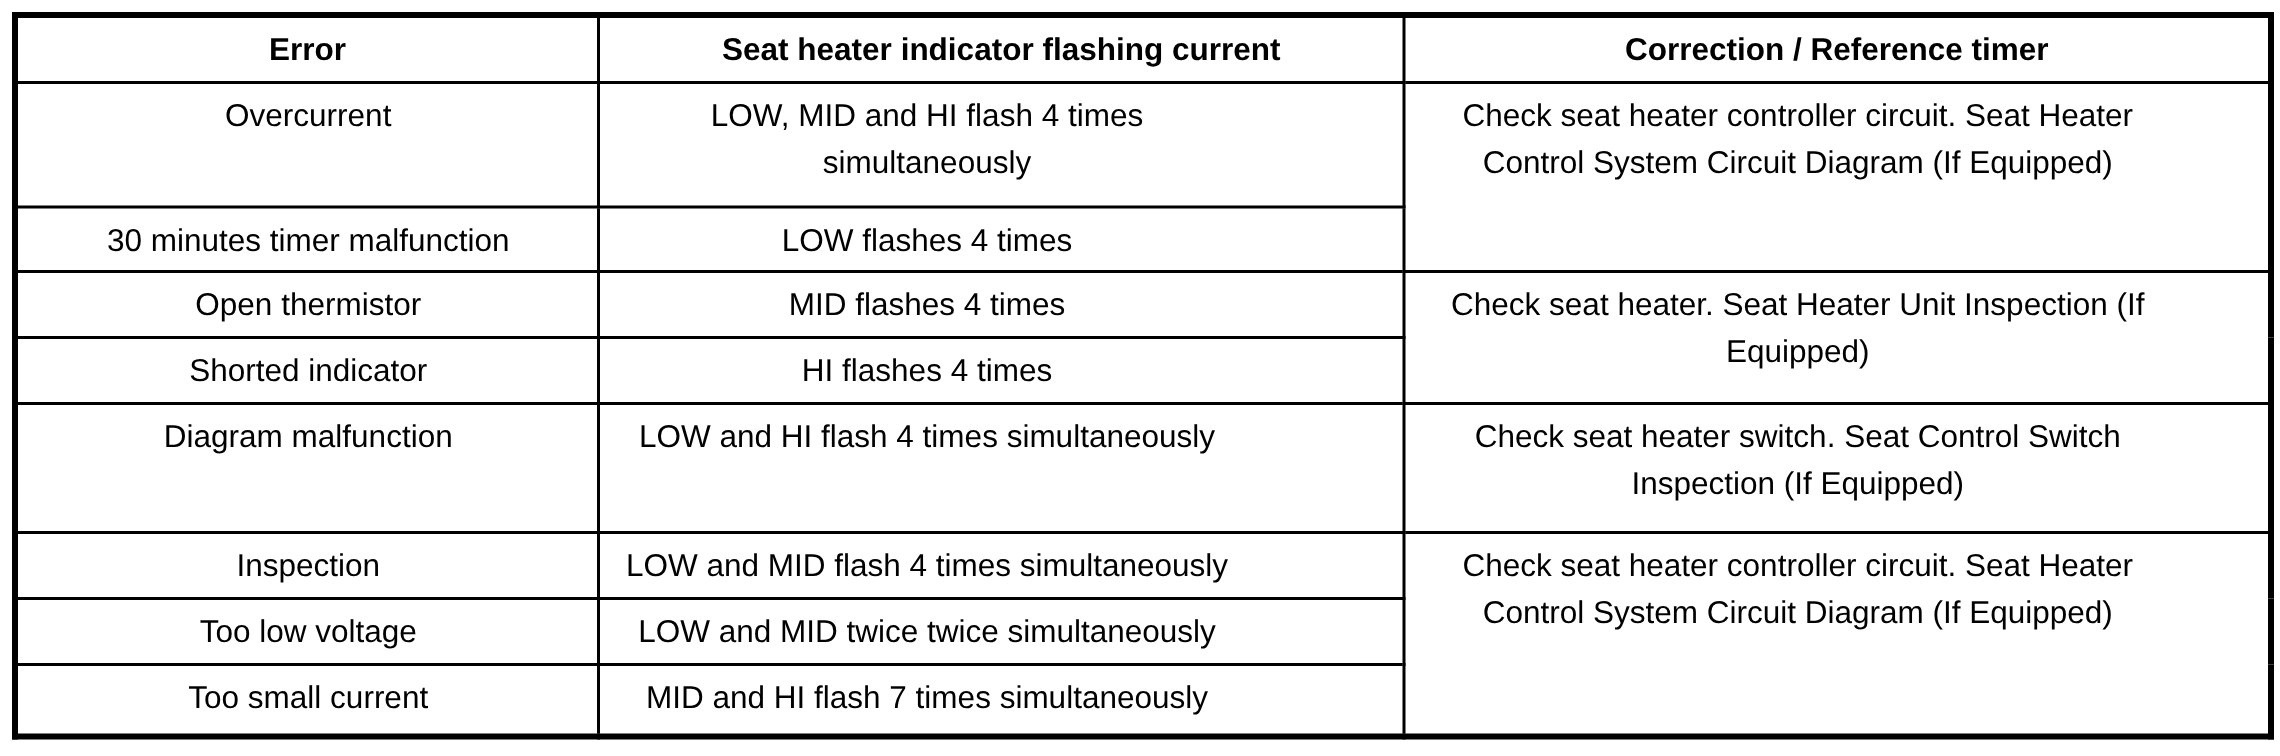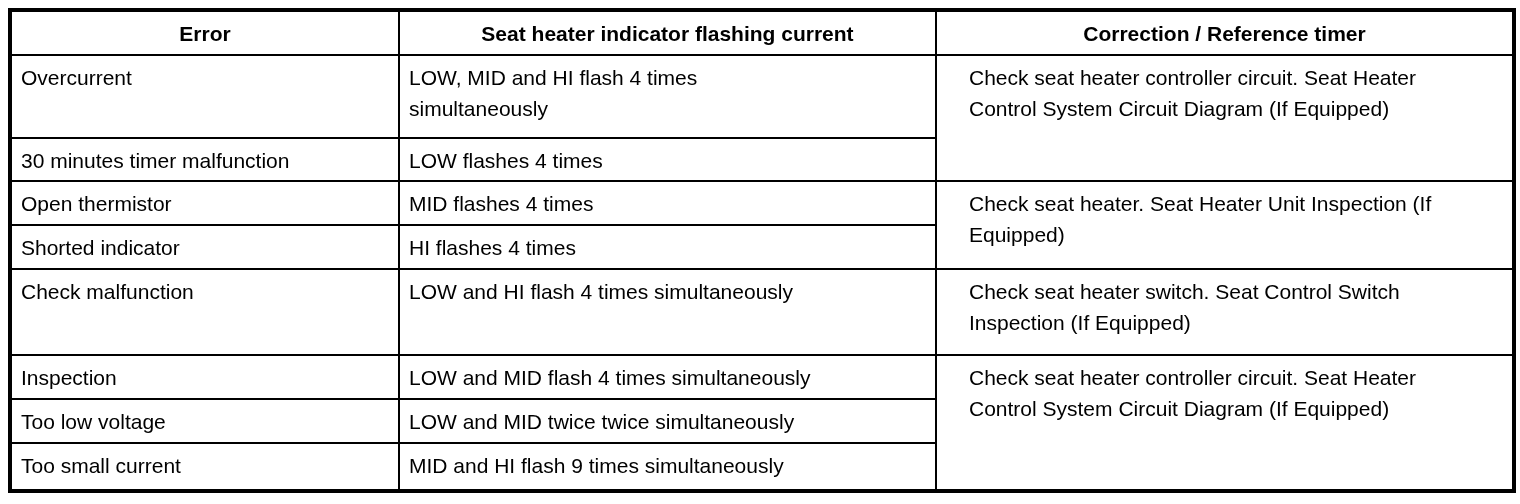--- a/index.html
+++ b/index.html
@@ -24,30 +24,31 @@
   }
   .doc-table th,
   .doc-table td {
     border: 2px solid var(--ink, #000000);
     color: var(--ink, #000000);
     font-size: 21px;
     line-height: 31px;
     vertical-align: top;
     padding: 6px 8px 4px 9px;
     overflow: hidden;
+    text-align: center;
   }
   .doc-table th {
     font-weight: bold;
     text-align: center;
     vertical-align: middle;
     padding: 2px 4px;
   }
   .cell-text { display: block; }
   .pattern-text { max-width: 418px; }
-  .correction-text { max-width: 505px; margin-left: 23px; }
+  .correction-text { max-width: 505px; }
 </style>
 </head>
 <body>
 
 <table class="doc-table">
   <colgroup>
     <col style="width:389px">
     <col style="width:537px">
     <col style="width:578px">
   </colgroup>
@@ -83,21 +84,21 @@
           <span class="cell-text correction-text">Check seat heater. Seat Heater Unit Inspection (If Equipped)</span>
         </td>
     </tr>
     <tr style="height:44px">
       <td>Shorted indicator</td>
       <td>
           <span class="cell-text pattern-text">HI flashes 4 times</span>
         </td>
     </tr>
     <tr style="height:86px">
-      <td>Check malfunction</td>
+      <td>Diagram malfunction</td>
       <td>
           <span class="cell-text pattern-text">LOW and HI flash 4 times simultaneously</span>
         </td>
       <td>
           <span class="cell-text correction-text">Check seat heater switch. Seat Control Switch Inspection (If Equipped)</span>
         </td>
     </tr>
     <tr style="height:44px">
       <td>Inspection</td>
       <td>
@@ -109,17 +110,17 @@
     </tr>
     <tr style="height:44px">
       <td>Too low voltage</td>
       <td>
           <span class="cell-text pattern-text">LOW and MID twice twice simultaneously</span>
         </td>
     </tr>
     <tr style="height:48px">
       <td>Too small current</td>
       <td>
-          <span class="cell-text pattern-text">MID and HI flash 9 times simultaneously</span>
+          <span class="cell-text pattern-text">MID and HI flash 7 times simultaneously</span>
         </td>
     </tr>
   </tbody>
 </table>
 
 </body></html>

